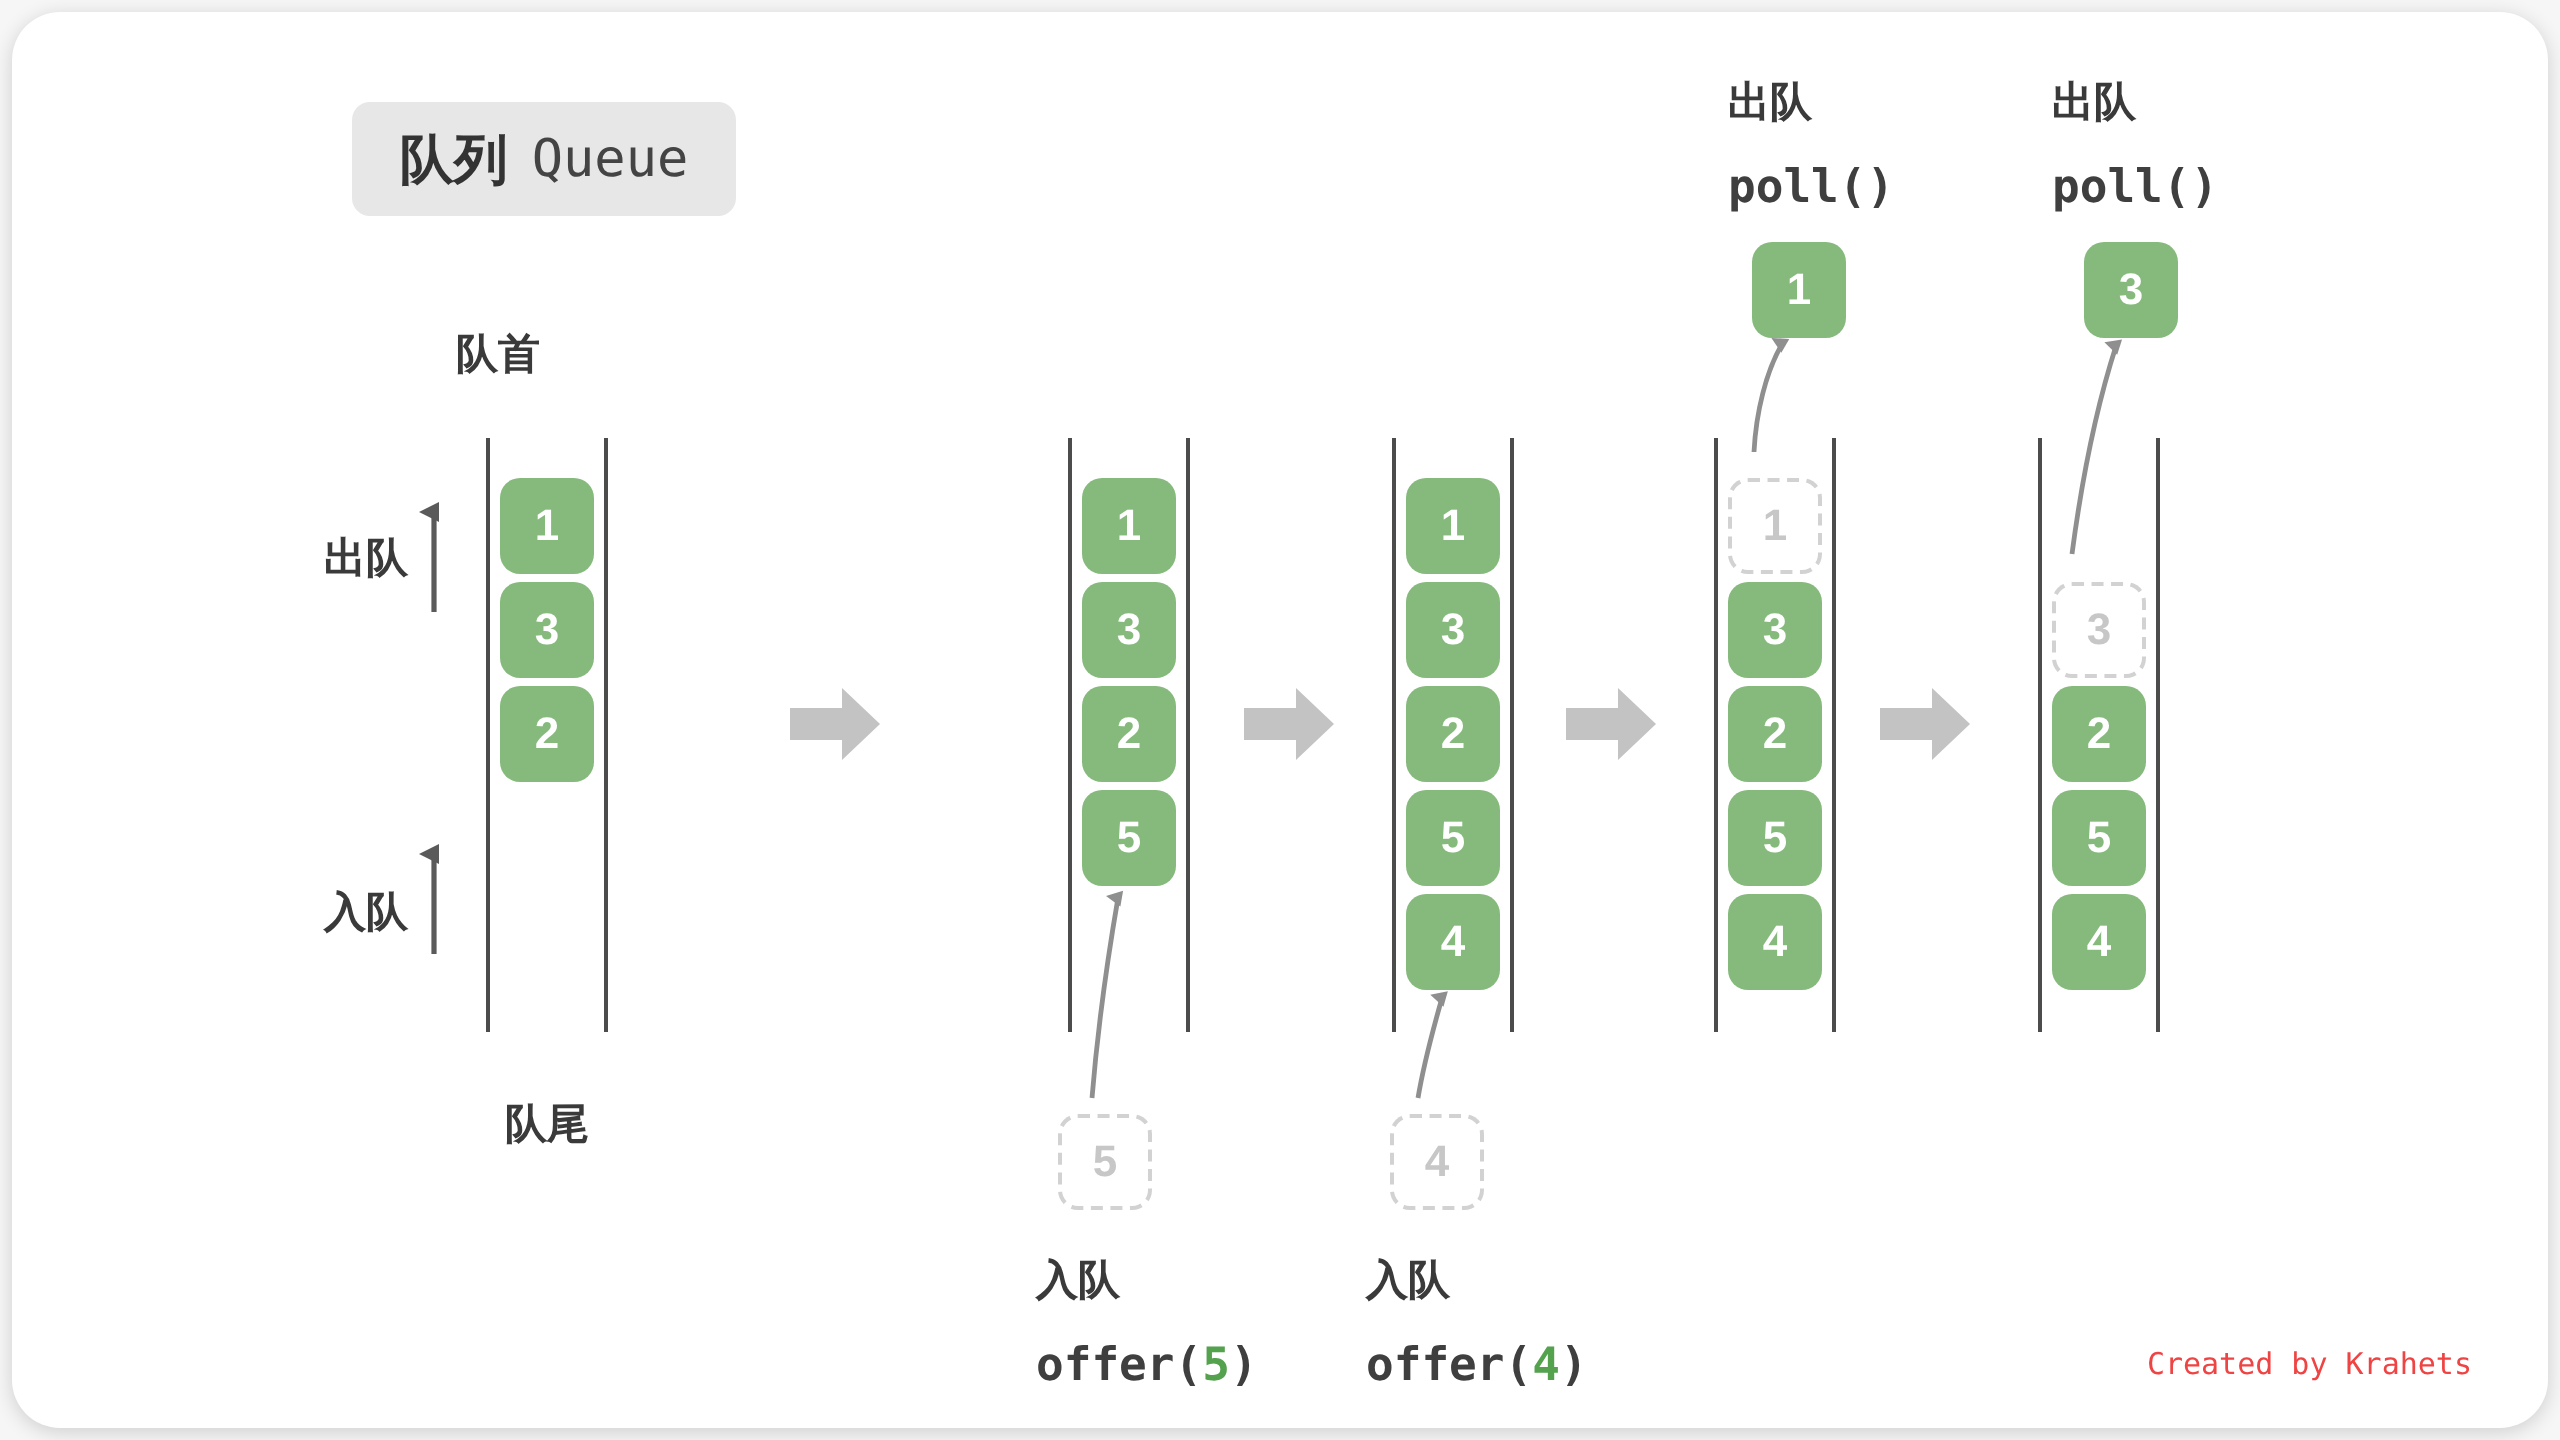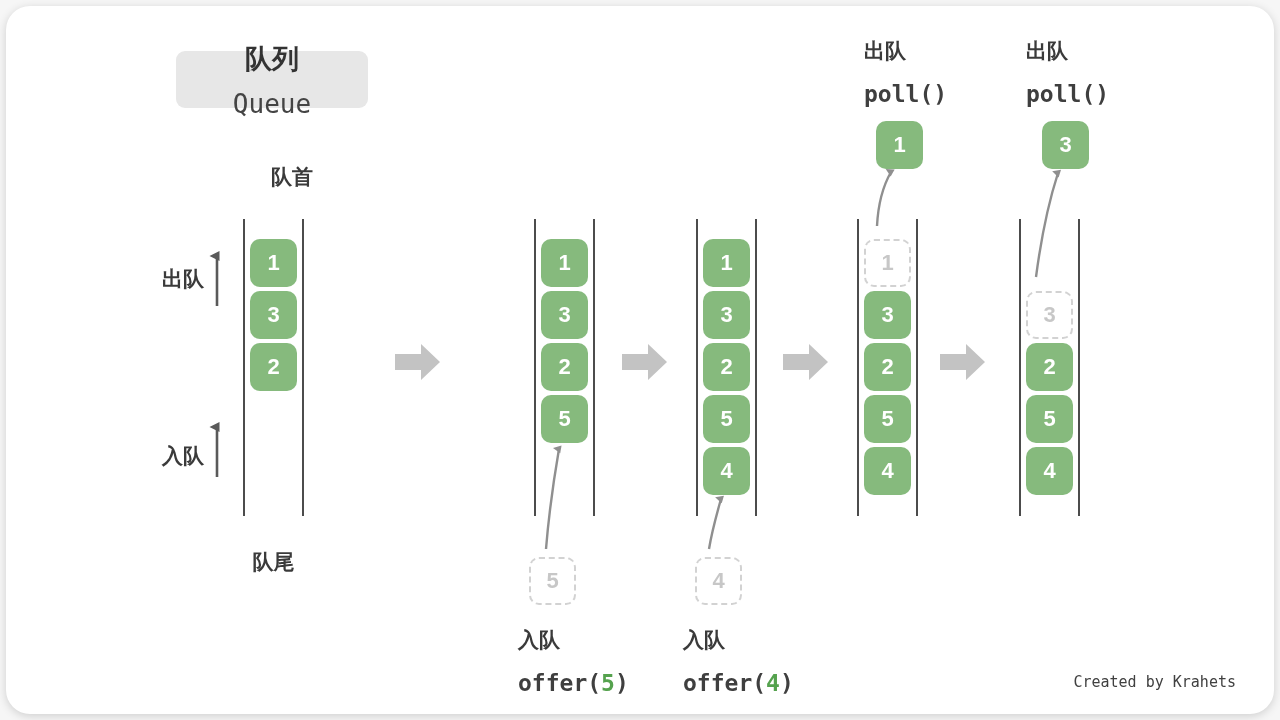--- a/index.html
+++ b/index.html
@@ -1,31 +1,31 @@
 <!DOCTYPE html>
 <html><head>
 <meta charset="utf-8">
 <style>
   * { margin: 0; padding: 0; box-sizing: border-box; }
   html, body { width: 1280px; height: 720px; background: #f6f6f6; overflow: hidden;
     font-family: "Liberation Sans", "DejaVu Sans", sans-serif; }
   .canvas { position: absolute; left: 6px; top: 6px; width: 1268px; height: 708px;
     background: #ffffff; border-radius: 24px; box-shadow: 0 2px 10px rgba(0,0,0,0.16); }
 
-  .abs { position: absolute; flex-direction: column; }
+  .abs { position: absolute; }
 
   
   .title-badge { left: 170px; top: 45px; width: 192px; height: 57px; background: #e7e7e7;
     border-radius: 9px; display: flex; align-items: center; justify-content: center; gap: 12px; }
   .title-zh { font-size: 27px; font-weight: bold; color: #333; }
   .title-en { font-size: 26px; font-family: "DejaVu Sans Mono", monospace; color: #444; }
 
   
   .zh-label { font-size: 21px; font-weight: bold; color: #3a3a3a; }
-  .lbl-front { left: 246px; top: 157px; width: 61px; text-align: right; }
+  .lbl-front { left: 222px; top: 157px; width: 61px; text-align: left; }
   .lbl-rear  { left: 237px; top: 542px; width: 61px; text-align: center; }
   .lbl-dequeue { left: 138px; top: 259px; width: 60px; text-align: right; }
   .lbl-enqueue { left: 138px; top: 436px; width: 60px; text-align: right; }
 
   
   .col { position: absolute; top: 213px; width: 61px; height: 297px;
     border-left: 2px solid #4c4c4c; border-right: 2px solid #4c4c4c; }
   .box { position: absolute; left: 5px; width: 47px; height: 48px; border-radius: 10px;
     display: flex; align-items: center; justify-content: center;
     font-size: 22px; font-weight: bold; }
@@ -34,21 +34,21 @@
   .floating { position: absolute; left: 0; top: 0; }
 
   
   .op-label { position: absolute; color: #3a3a3a; }
   .op-zh { font-size: 21px; font-weight: bold; }
   .op-code { font-family: "DejaVu Sans Mono", monospace; font-size: 23px; margin-top: 16px;
     font-weight: bold; color: #3f3f3f; }
   .op-code .accent { color: #55a24e; }
 
   .footer-credit { right: 38px; bottom: 23px; font-family: "DejaVu Sans Mono", monospace;
-    font-size: 15px; color: #404040; }
+    font-size: 15px; color: #ef4444; }
 
   svg.overlay { position: absolute; left: 0; top: 0; width: 1280px; height: 720px;
     pointer-events: none; }
 </style>
 </head>
 <body>
 
 <div class="canvas">
 
   <div class="abs title-badge">

